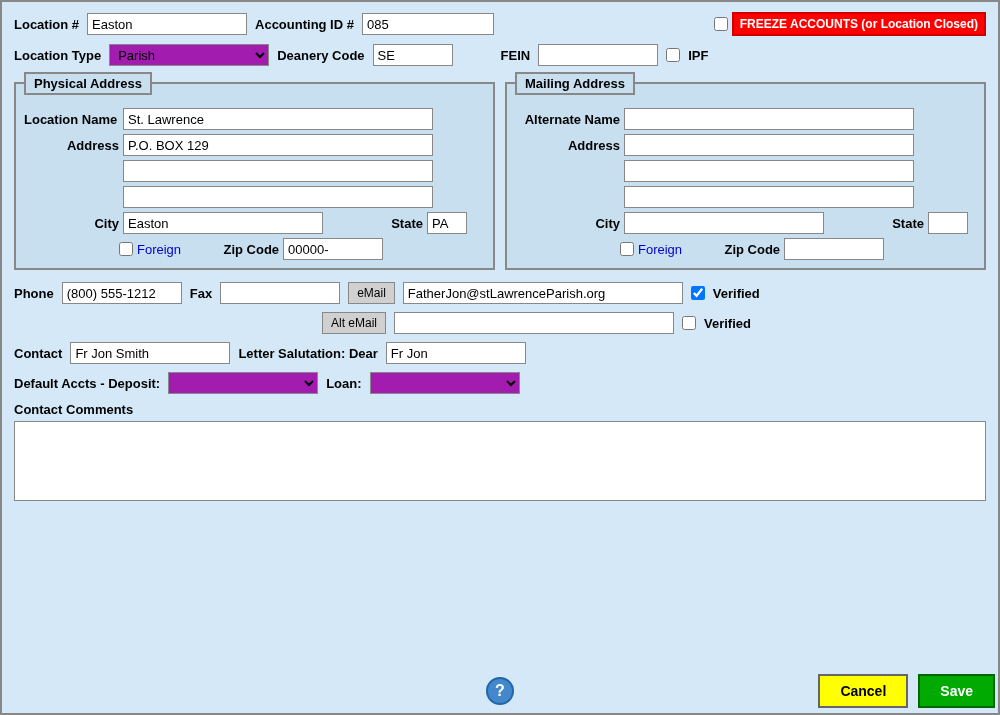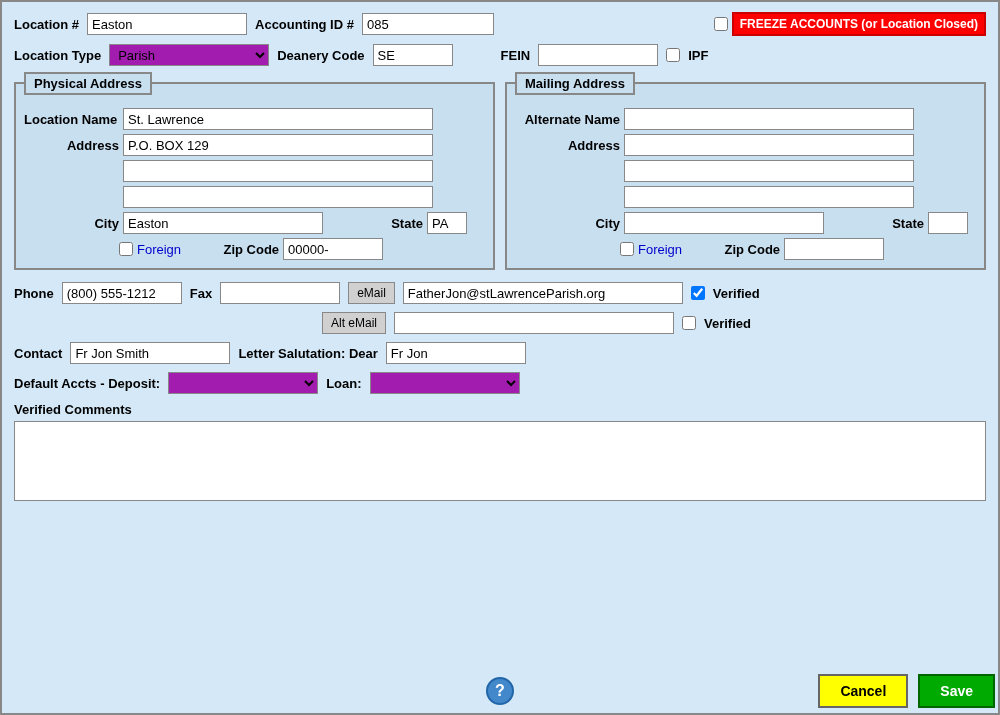--- a/index.html
+++ b/index.html
@@ -172,21 +172,21 @@
     </div>
 
     <div class="row">
       <label>Default Accts - Deposit:</label>
       <select style="width:150px;"><option value=""></option></select>
       <label>Loan:</label>
       <select style="width:150px;"><option value=""></option></select>
     </div>
 
     <div>
-      <label style="font-weight:bold; display:block; margin-bottom:4px;">Verified Comments</label>
+      <label style="font-weight:bold; display:block; margin-bottom:4px;">Contact Comments</label>
       <textarea class="comments-area" style=""></textarea>
     </div>
 
   </div>
 
   <div class="bottom-bar">
     <button class="help-btn">?</button>
     <div class="bottom-right">
       <button class="btn-cancel">Cancel</button>
       <button class="btn-save">Save</button>

